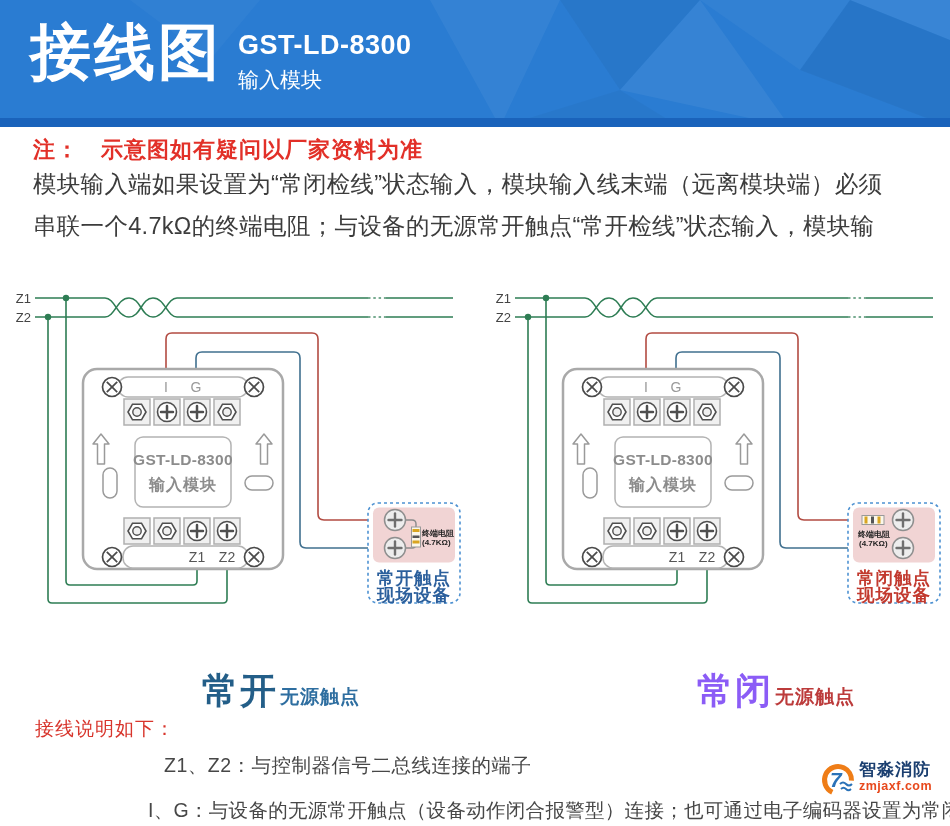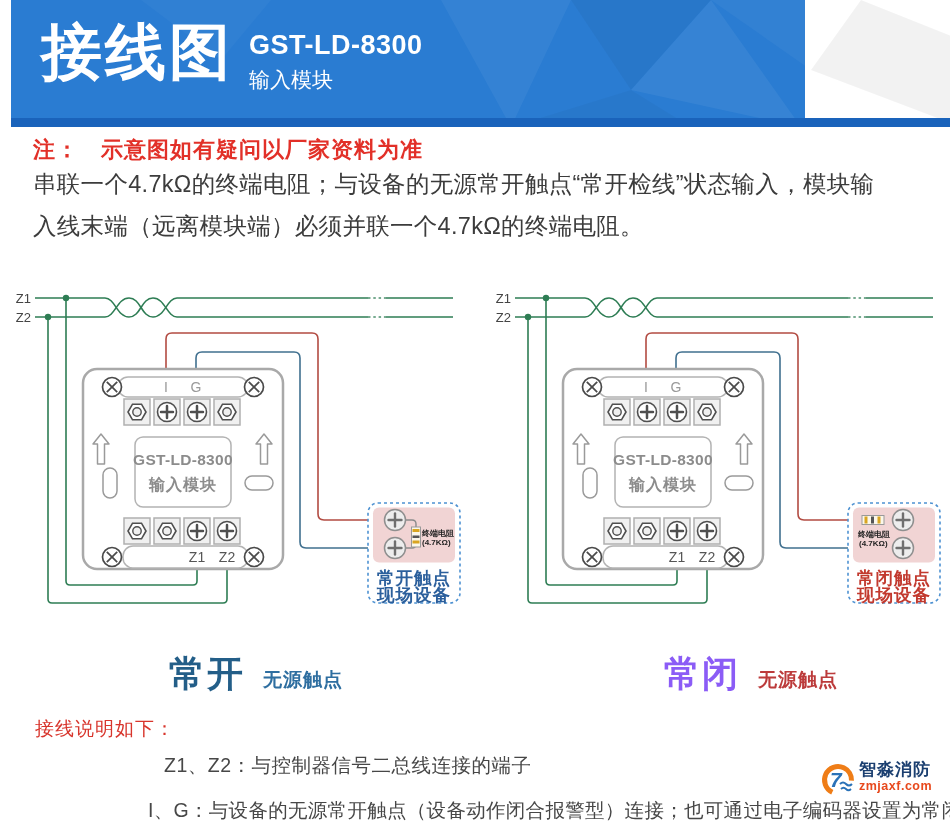--- a/index.html
+++ b/index.html
@@ -1,38 +1,38 @@
 <!DOCTYPE html>
 <html><head>
 <meta charset="utf-8">
 <style>
   html,body{margin:0;padding:0}
   body{width:950px;height:826px;position:relative;overflow:hidden;background:#fff;
        font-family:"Liberation Sans","DejaVu Sans",sans-serif;}
-  .header{position:absolute;left:11px;top:0;width:794px;height:127px;background:#2a7cd2;}
+  .header{position:absolute;left:0;top:0;width:950px;height:127px;background:#2a7cd2;}
   .header-pattern{position:absolute;left:0;top:0;width:950px;height:127px;}
   .header-strip{position:absolute;left:0;top:118px;width:950px;height:9px;background:#1a63bb;}
   .title{position:absolute;left:30px;top:12px;font-size:61px;font-weight:bold;color:#fff;letter-spacing:3px;}
   .subtitle{position:absolute;left:238px;top:30px;color:#fff;}
   .subtitle .model{font-size:27px;font-weight:600;letter-spacing:.5px;}
   .subtitle .sub{font-size:21px;font-weight:500;margin-top:5px;}
   .note{position:absolute;left:33px;top:135px;font-size:22px;font-weight:600;color:#e23028;letter-spacing:1px;}
   .note .gap{margin-left:22px;}
   .bodytext{position:absolute;left:33px;top:164px;width:905px;font-size:23.5px;color:#3c3c3c;
             line-height:41.5px;letter-spacing:.3px;}
   #diagram{position:absolute;left:0;top:288px;}
   svg text{font-family:"Liberation Sans","DejaVu Sans",sans-serif;}
   .t-bus{font-size:13px;fill:#444;}
   .t-ig{font-size:14px;fill:#999;}
   .t-z{font-size:14px;fill:#555;}
   .t-model{font-size:15.5px;font-weight:bold;fill:#8c8c8c;letter-spacing:.3px;}
   .t-model2{font-size:16px;font-weight:bold;fill:#8c8c8c;letter-spacing:1px;}
   .t-res{font-size:8px;font-weight:bold;fill:#222;}
   .t-dev{font-size:17.5px;font-weight:bold;letter-spacing:1px;}
-  .caption{position:absolute;top:650px;display:flex;align-items:baseline;gap:18px;}
+  .caption{position:absolute;top:667px;display:flex;align-items:baseline;gap:2px;margin-left:33px;}
   .caption .big{font-size:36px;font-weight:bold;letter-spacing:2px;}
   .caption .small{font-size:19px;font-weight:bold;letter-spacing:1px;}
   .cap-left{left:169px;}
   .cap-right{left:664px;}
   .notes-heading{position:absolute;left:35px;top:716px;font-size:19px;font-weight:500;color:#d8352c;letter-spacing:1px;}
   .notes-line1{position:absolute;left:164px;top:752px;font-size:19.5px;color:#474747;letter-spacing:.5px;}
   .notes-line2{position:absolute;left:148px;top:797px;font-size:19.5px;color:#474747;letter-spacing:.3px;white-space:nowrap;}
   .logo{position:absolute;left:820px;top:761px;display:flex;align-items:flex-start;gap:3px;background:rgba(255,255,255,.85);}
   .logo-texts{display:flex;flex-direction:column;line-height:1.1;}
   .logo-name{font-size:17px;font-weight:bold;color:#1b3f70;letter-spacing:1px;}
@@ -58,22 +58,22 @@
     <div class="sub">输入模块</div>
   </div>
   <div class="header-strip"></div>
 </div>
 
 <div class="note">
   <span>注：</span><span class="gap">示意图如有疑问以厂家资料为准</span>
 </div>
 
 <div class="bodytext">
+  <div>模块输入端如果设置为“常闭检线”状态输入，模块输入线末端（远离模块端）必须</div>
   <div>串联一个4.7kΩ的终端电阻；与设备的无源常开触点“常开检线”状态输入，模块输</div>
-  <div>入线末端（远离模块端）必须并联一个4.7kΩ的终端电阻。</div>
 </div>
 
 <svg id="diagram" width="950" height="330" viewBox="0 288 950 330">
     <g>
       <text x="31" y="303" class="t-bus" text-anchor="end">Z1</text>
       <text x="31" y="322" class="t-bus" text-anchor="end">Z2</text>
       <path d="M35,298 H105 M177,298 H368 M386,298 H453" fill="none" stroke="#2e7d54" stroke-width="1.6"></path>
       <path d="M35,317 H105 M177,317 H368 M386,317 H453" fill="none" stroke="#2e7d54" stroke-width="1.6"></path>
       <path d="M105,298 C115,298 117,317 129,317 C141,317 141,298 153,298 C165,298 167,317 177,317" fill="none" stroke="#2e7d54" stroke-width="1.6"></path>
       <path d="M105,317 C115,317 117,298 129,298 C141,298 141,317 153,317 C165,317 167,298 177,298" fill="none" stroke="#2e7d54" stroke-width="1.6"></path>

